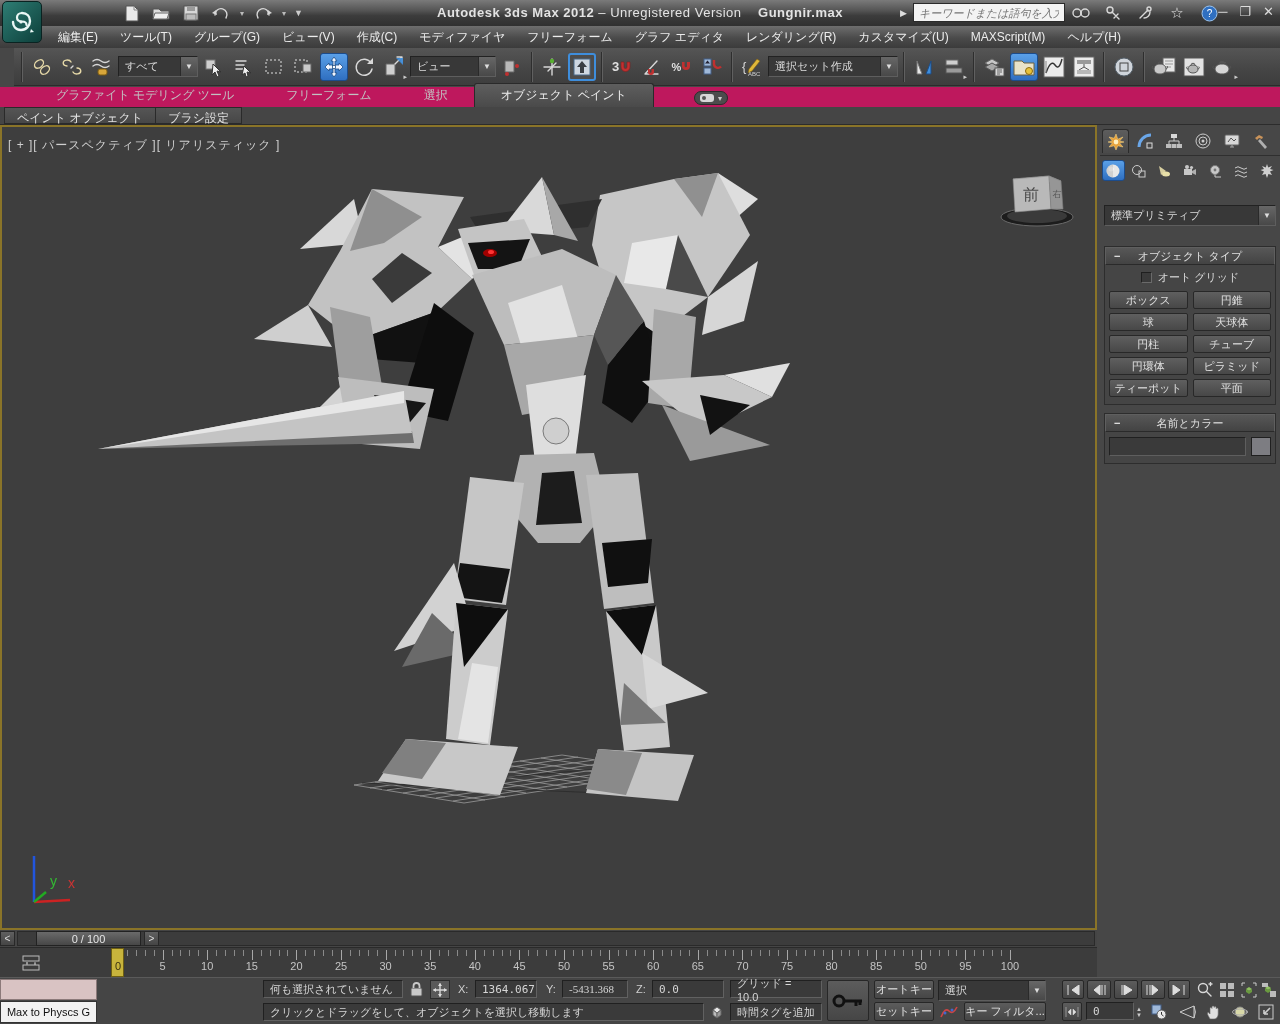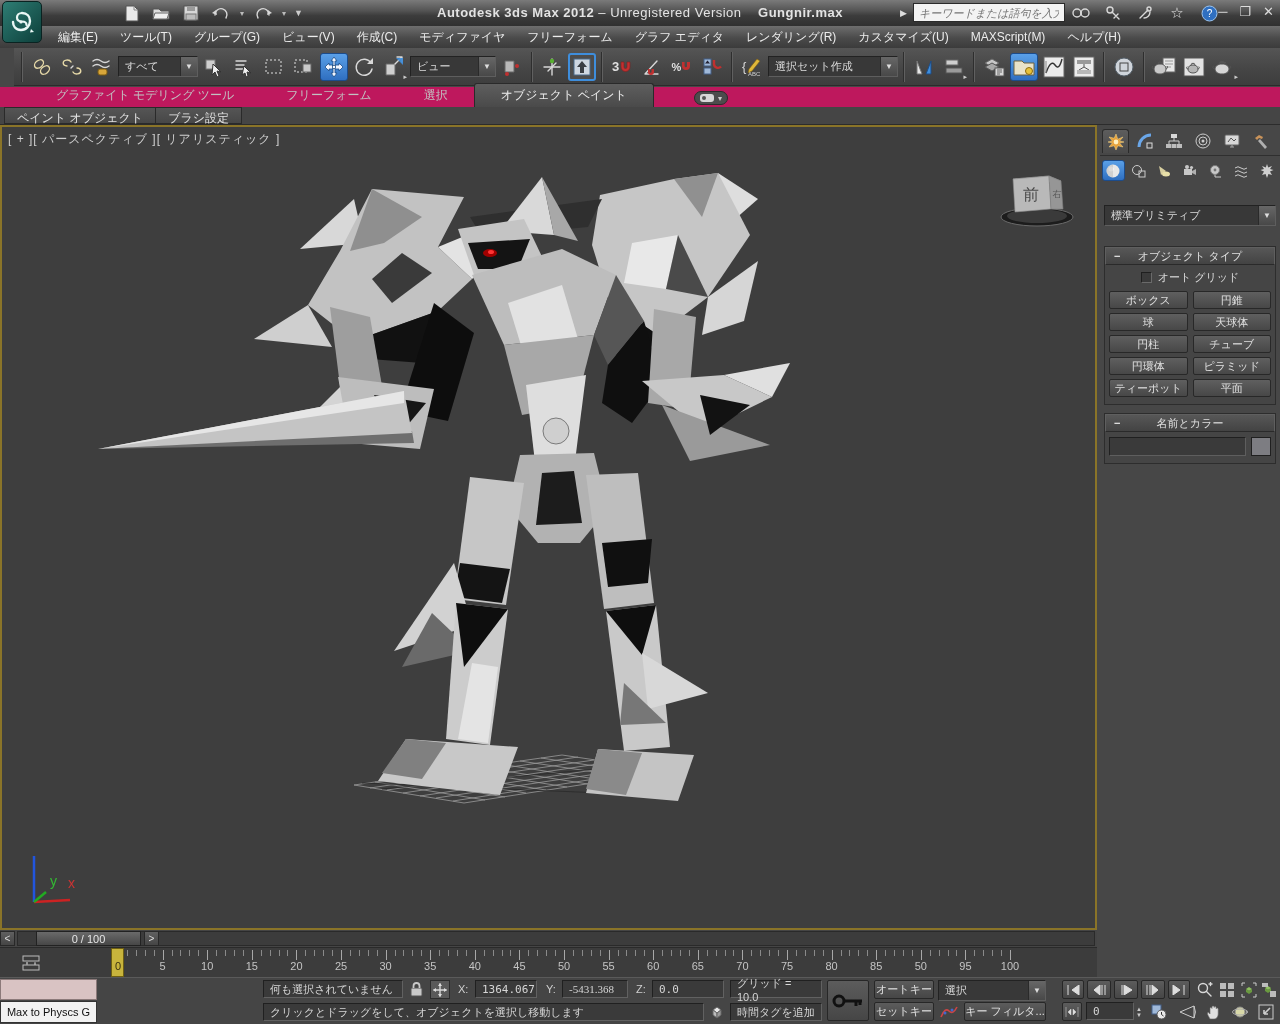--- a/index.html
+++ b/index.html
@@ -52,21 +52,21 @@
   #ribbon-toggle { margin-left:40px; margin-bottom:2px; width:34px; height:14px; background:#4c4c4c; border:1px solid #2c2c2c;
     border-radius:7px; display:flex; align-items:center; justify-content:center; gap:4px; color:#ccc; font-size:8px; }
   #ribbon-subtabs { position:absolute; left:0; top:107px; width:1280px; height:18px; background:#454545;
     border-bottom:1px solid #2c2c2c; display:flex; align-items:stretch; padding-left:4px; }
   .rsub { padding:2px 12px; font-size:12px; color:#e2e2e2; border:1px solid #2a2a2a; background:linear-gradient(#555,#474747); }
   .rsub + .rsub { border-left:none; }
 
   
   #viewport { position:absolute; left:0; top:125px; width:1097px; height:805px;
     background:#3e3e3e; border:2px solid #8a7428; }
-  #vp-label { position:absolute; left:6px; top:4px; color:#cfcfcf; font-size:12px; letter-spacing:1px; }
+  #vp-label { position:absolute; left:6px; top:10px; color:#cfcfcf; font-size:12px; letter-spacing:1px; }
   #viewcube { position:absolute; right:18px; top:40px; width:80px; height:62px; }
   #axis-tripod { position:absolute; left:18px; bottom:18px; width:70px; height:62px; }
   #robot-svg { position:absolute; left:0; top:0; width:1093px; height:801px; }
 
   
   #cmdpanel { position:absolute; left:1100px; top:125px; width:180px; height:805px; background:#474747; }
   #cp-tabs { display:flex; gap:2px; padding:4px 2px 2px 2px; border-bottom:1px solid #2f2f2f; }
   .cp-tab { width:27px; height:24px; display:flex; align-items:center; justify-content:center; border-radius:3px 3px 0 0; }
   .cp-tab.active { background:linear-gradient(#5d5d5d,#4a4a4a); border:1px solid #2b2b2b; border-bottom:none; }
   #cp-subtabs { display:flex; gap:3px; padding:4px 2px; align-items:center; }

